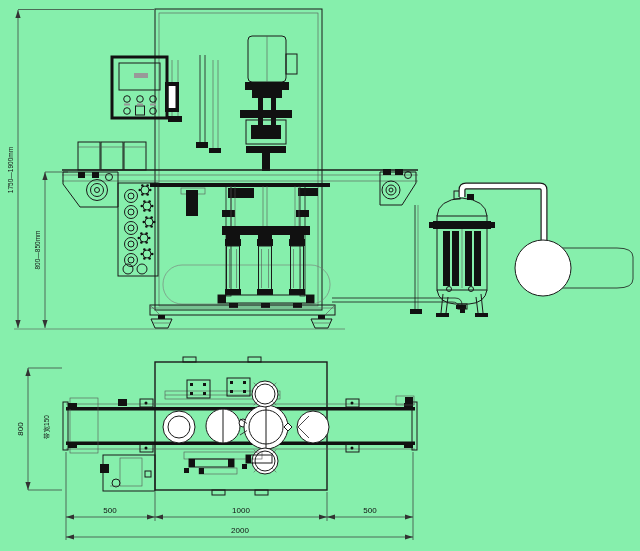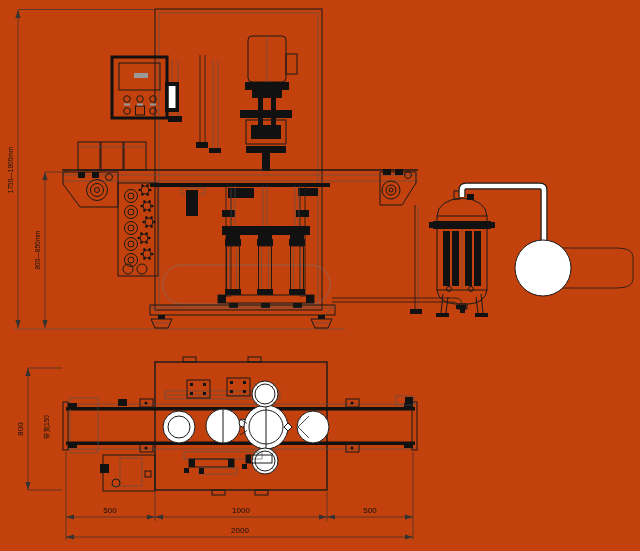--- a/index.html
+++ b/index.html
@@ -1,16 +1,16 @@
 <!DOCTYPE html>
 <html><head>
 <meta charset="utf-8">
 <style>
   html,body{margin:0;padding:0;background:#fff;}
-  .canvas{position:relative;width:640px;height:551px;background:#c2410c;overflow:hidden;
+  .canvas{position:relative;width:640px;height:551px;background:#86efac;overflow:hidden;
           font-family:"Liberation Sans",sans-serif;}
   svg{display:block}
   .s1{fill:none;stroke:#1a1a1a;stroke-width:1}
   .s08{fill:none;stroke:#1a1a1a;stroke-width:.8}
   .s12{fill:none;stroke:#1a1a1a;stroke-width:1.4}
   .s3{fill:none;stroke:#111;stroke-width:3}
   .sT{fill:none;stroke:#555;stroke-width:.6}
   .sG{fill:none;stroke:#777;stroke-width:.6}
   .dim{fill:none;stroke:#333;stroke-width:.7}
   .fD{fill:#111;stroke:none}

